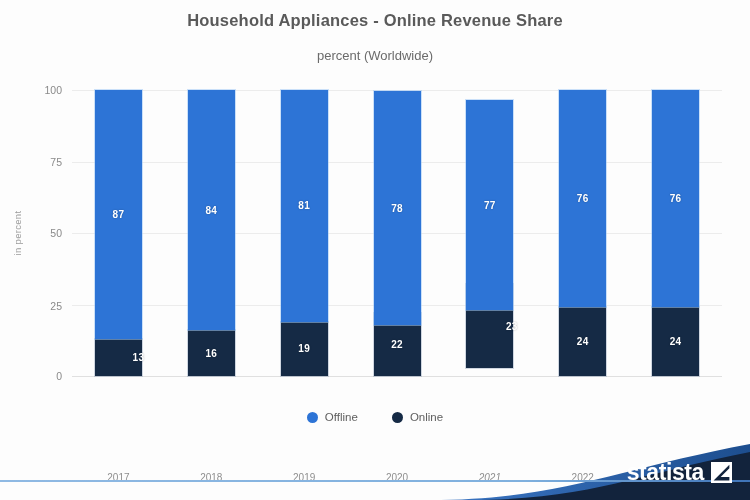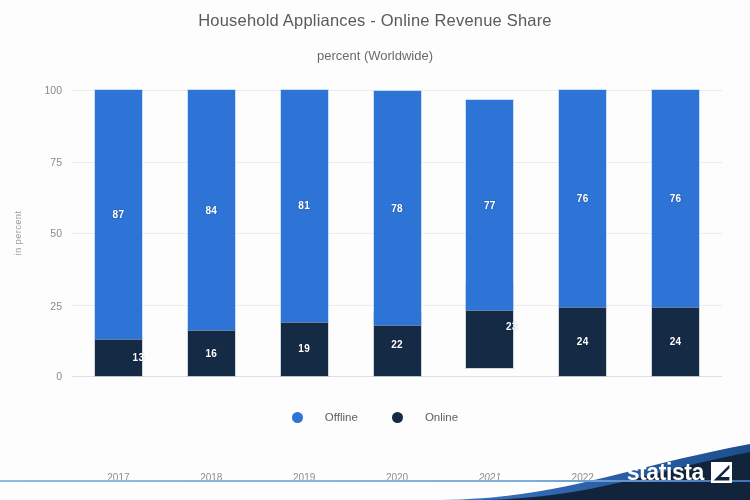--- a/index.html
+++ b/index.html
@@ -12,21 +12,21 @@
   #chart-root {
     position: relative;
     width: 750px; height: 500px;
     background: #fdfdfd;
   }
 
   
   #title {
     position: absolute; top: 11px; left: 0; width: 750px;
     text-align: center;
-    font-size: 16.5px; font-weight: 400; color: #5a5a5a;
+    font-size: 16.5px; font-weight: 700; color: #5a5a5a;
     letter-spacing: 0.2px;
   }
   #subtitle {
     position: absolute; top: 48px; left: 0; width: 750px;
     text-align: center;
     font-size: 13px; font-weight: 400; color: #6b6b6b;
   }
 
   
   #plot {
@@ -84,21 +84,21 @@
     font-size: 10px; color: #8e8e8e;
     white-space: nowrap;
   }
 
   
   #legend {
     position: absolute; left: 0; top: 411px; width: 750px;
     display: flex; justify-content: center; align-items: center;
     gap: 34px;
   }
-  .legend-item { display: flex; align-items: center; gap: 22px; }
+  .legend-item { display: flex; align-items: center; gap: 7px; }
   .legend-dot { width: 11px; height: 11px; border-radius: 50%; display: block; }
   .legend-text { font-size: 11.5px; color: #5f5f5f; }
 
   
   #footer {
     position: absolute; left: 0; bottom: 0; width: 750px; height: 62px;
     overflow: hidden;
   }
   #footer-rule {
     position: absolute; left: 0; bottom: 18px; width: 750px; height: 2px;

